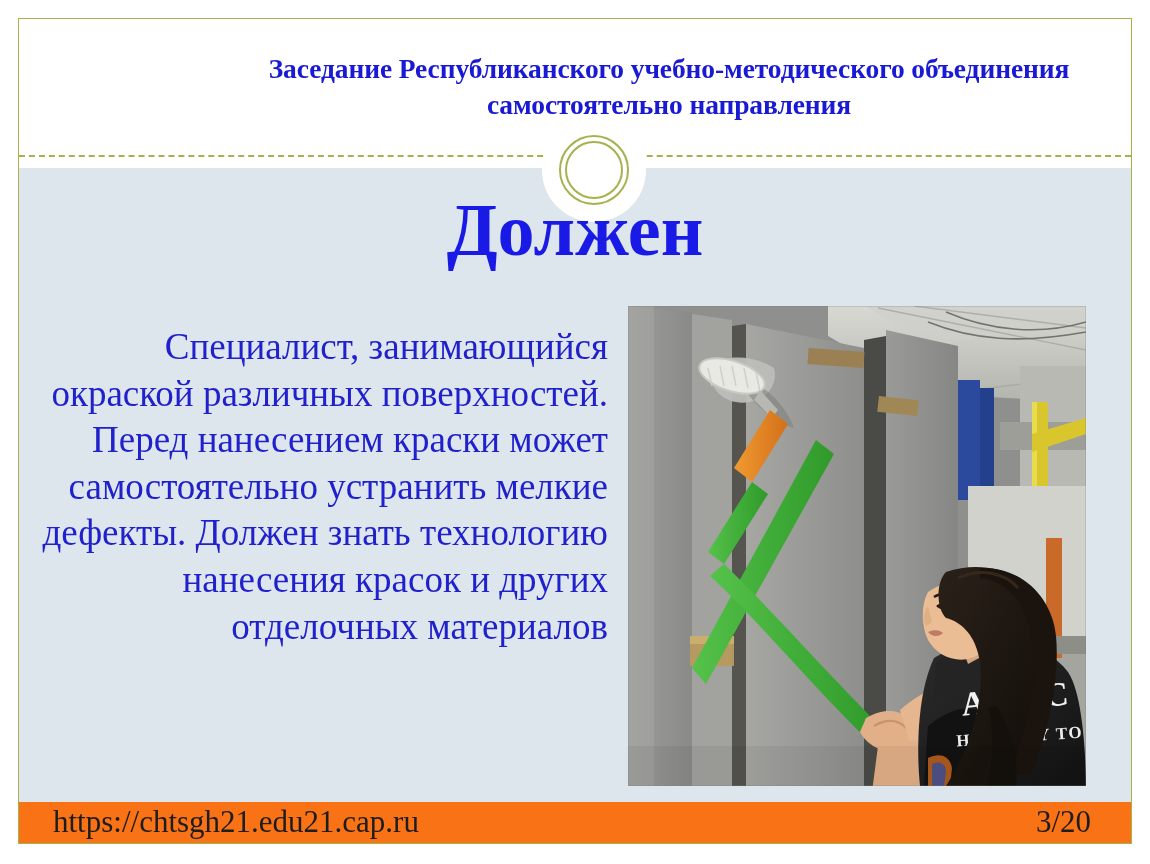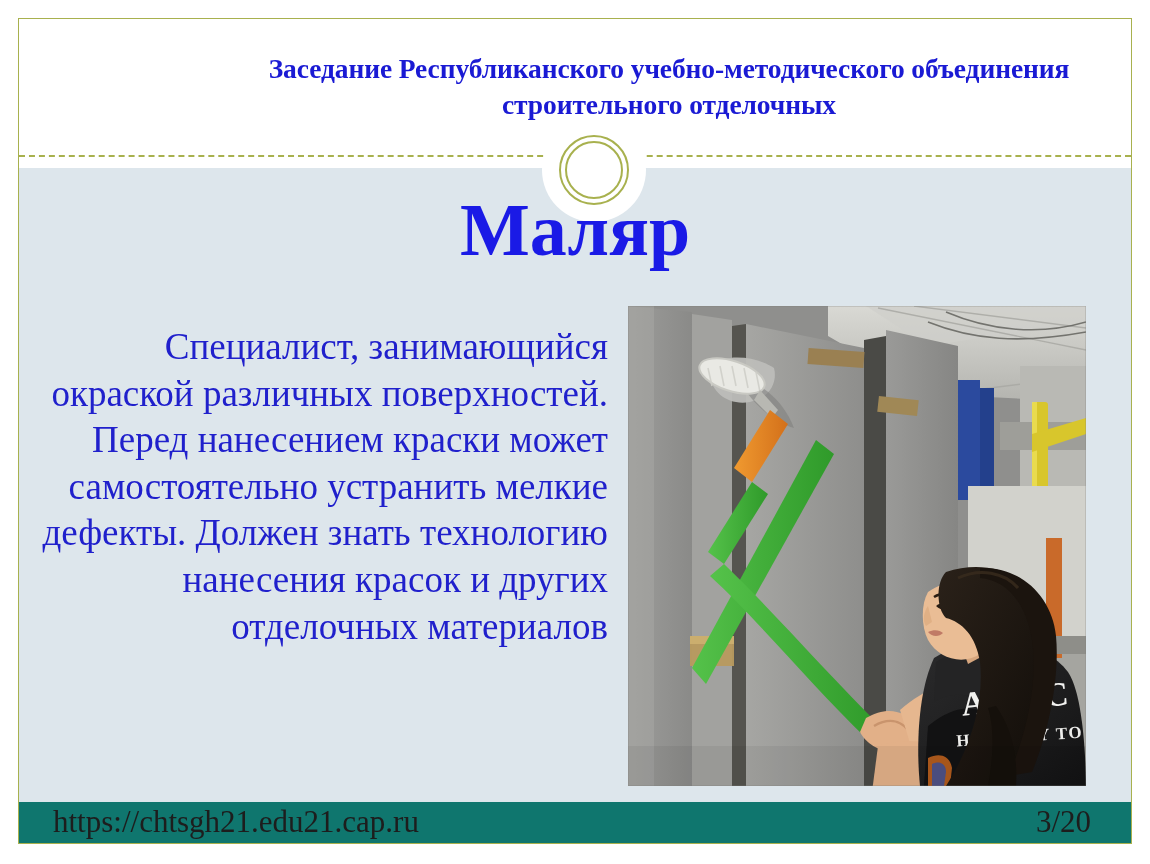--- a/index.html
+++ b/index.html
@@ -174,21 +174,21 @@
   }
   .photo svg { display: block; width: 100%; height: 100%; }
 
   
   .footer {
     position: absolute;
     left: 19px;
     top: 802px;
     width: 1112px;
     height: 42px;
-    background: #0f766e;
+    background: #f97316;
     z-index: 5;
   }
   .footer-url {
     position: absolute;
     left: 34px;
     top: 50%;
     transform: translateY(-52%);
     font-family: "Liberation Serif", "DejaVu Serif", serif;
     font-size: 31px;
     color: #1d1d1d;
@@ -206,34 +206,34 @@
   }
 </style>
 </head>
 <body>
 
 <div class="slide">
 
   <div class="header">
 
 
-    <div class="header-title">Заседание Республиканского учебно-методического объединения строительного отделочных</div>
+    <div class="header-title">Заседание Республиканского учебно-методического объединения самостоятельно направления</div>
   </div>
 
   <div class="divider"></div>
 
   <div class="body-panel"></div>
 
   <div class="deco-wrap">
     <div class="deco-white"></div>
     <div class="deco-ring-outer"></div>
     <div class="deco-ring-inner"></div>
   </div>
 
-  <div class="slide-title">Маляр</div>
+  <div class="slide-title">Должен</div>
 
   <div class="body-text">Специалист, занимающийся окраской различных поверхностей. Перед нанесением краски может самостоятельно устранить мелкие дефекты. Должен знать технологию нанесения красок и других отделочных материалов</div>
 
   <div class="photo">
     <svg viewBox="0 0 458 480" xmlns="http://www.w3.org/2000/svg" preserveAspectRatio="xMidYMid slice" aria-hidden="true">
       <defs>
         <linearGradient id="wallA" x1="0" y1="0" x2="1" y2="0">
           <stop offset="0" stop-color="#9d9d9b"></stop>
           <stop offset="1" stop-color="#8a8a88"></stop>
         </linearGradient>

